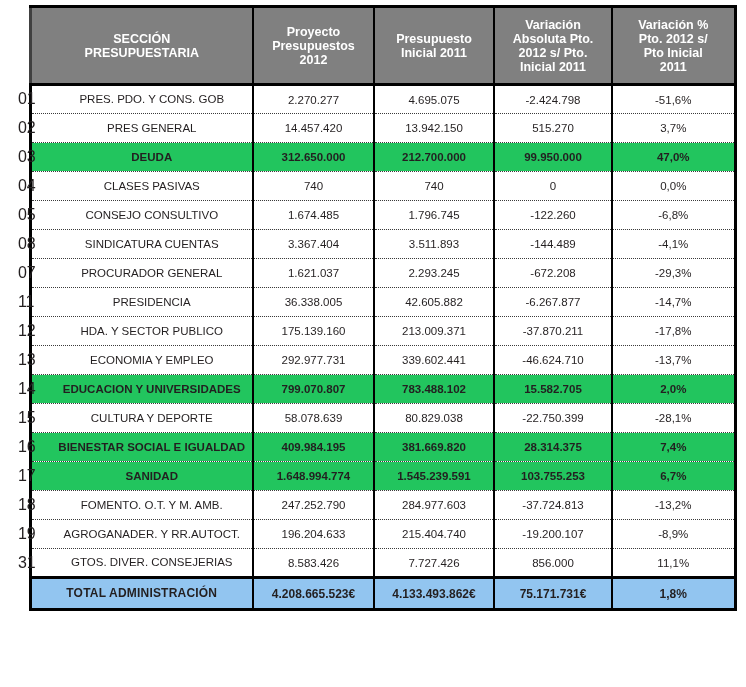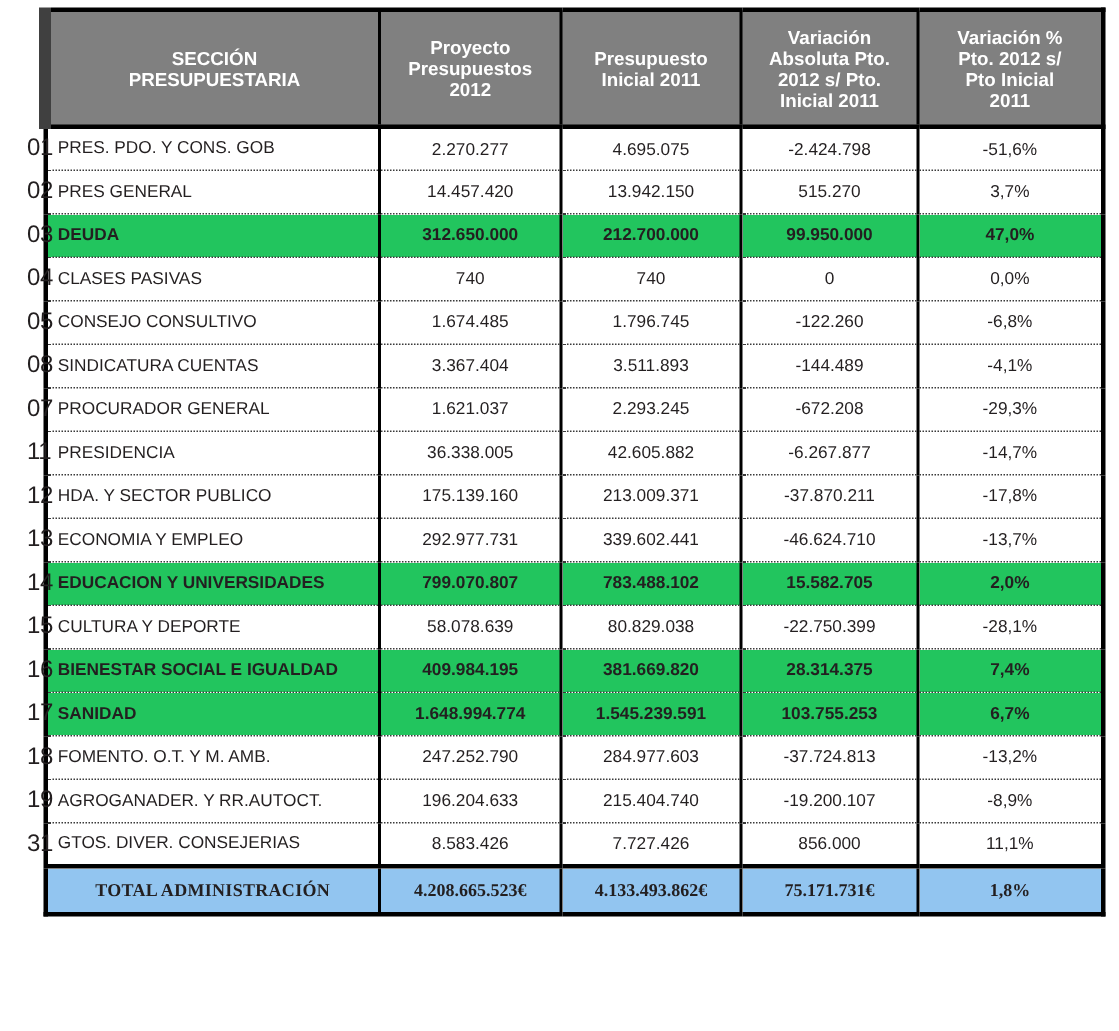--- a/index.html
+++ b/index.html
@@ -77,21 +77,21 @@
     line-height: 14px;
     padding: 5px 3px;
     border-left: 2px solid #000000;
     border-right: 2px solid #000000;
     border-top: 3px solid #000000;
     border-bottom: 3px solid #000000;
     vertical-align: middle;
     height: 78px;
     box-sizing: border-box;
   }
-  thead th.hdr-first { border-left: 8px solid #404040; margin-top: 36px; }
+  thead th.hdr-first { border-left: 3px solid #404040; margin-top: 36px; }
   thead th.hdr-last  { border-right: 3px solid #000000; }
   thead th.gutter {
     background: transparent;
     border: none;
     padding: 0;
   }
 
   
   tbody td.cell {
     font-size: 11.5px;
@@ -104,40 +104,39 @@
     border-bottom: 1px dotted #3a3a3a;
     background: #ffffff;
     vertical-align: middle;
     box-sizing: border-box;
     white-space: nowrap;
     overflow: hidden;
   }
   tbody td.cell.first { border-left: 3px solid #000000; }
   tbody td.cell.last  { border-right: 3px solid #000000; }
 
-  tbody td.c-label  { text-align: left;  padding-left: 7px; white-space: normal; line-height: 13px; }
+  tbody td.c-label  { text-align: center;  padding-left: 26px; white-space: normal; line-height: 13px; }
   tbody td.c-value  { text-align: center; }
 
   tbody tr.firstrow td.cell { border-top: 3px solid #000000; }
 
   
   tbody tr.hl td.cell {
     background: #22c55e;
     font-weight: bold;
   }
 
   
   tbody tr.total td.cell {
     background: #92c5f0;
     font-weight: bold;
     font-size: 12px;
     height: 32px;
     border-top: 3px solid #000000;
     border-bottom: 3px solid #000000;
-    font-family: Liberation Serif, serif;
   }
   tbody tr.total td.c-label {
     text-align: center;
     padding-left: 6px;
     letter-spacing: 0.2px;
   }
 </style>
 </head>
 <body>
 

